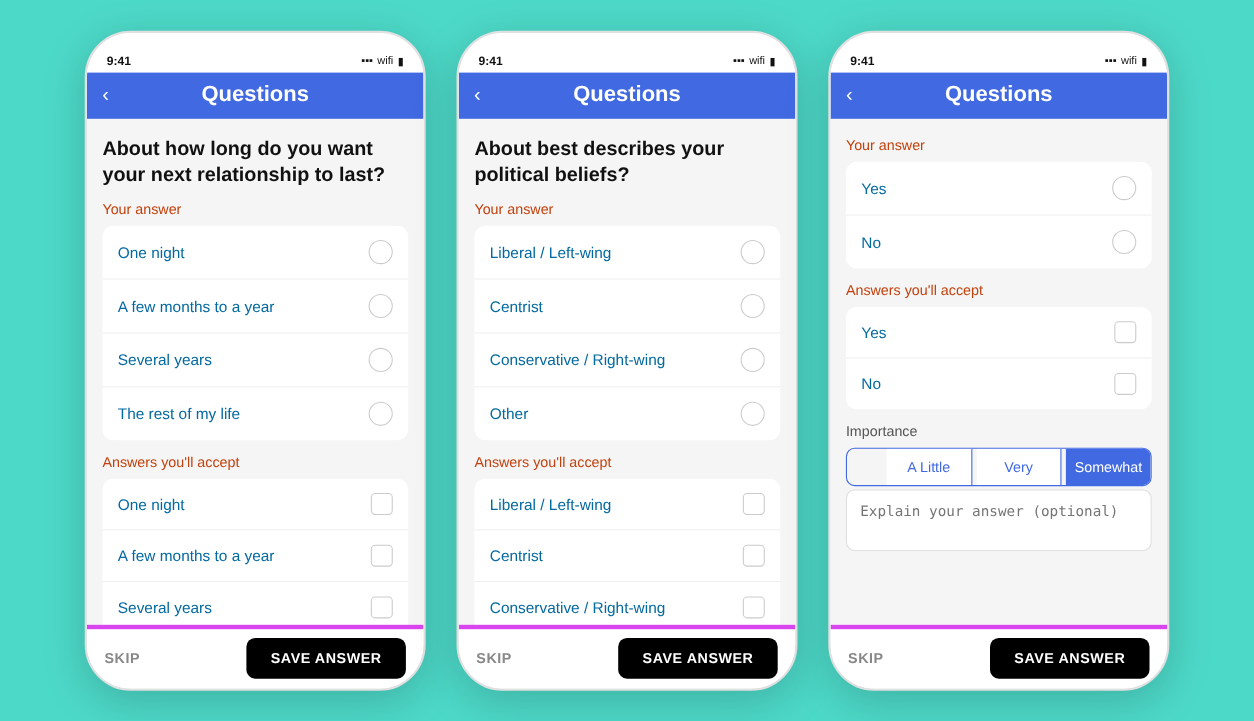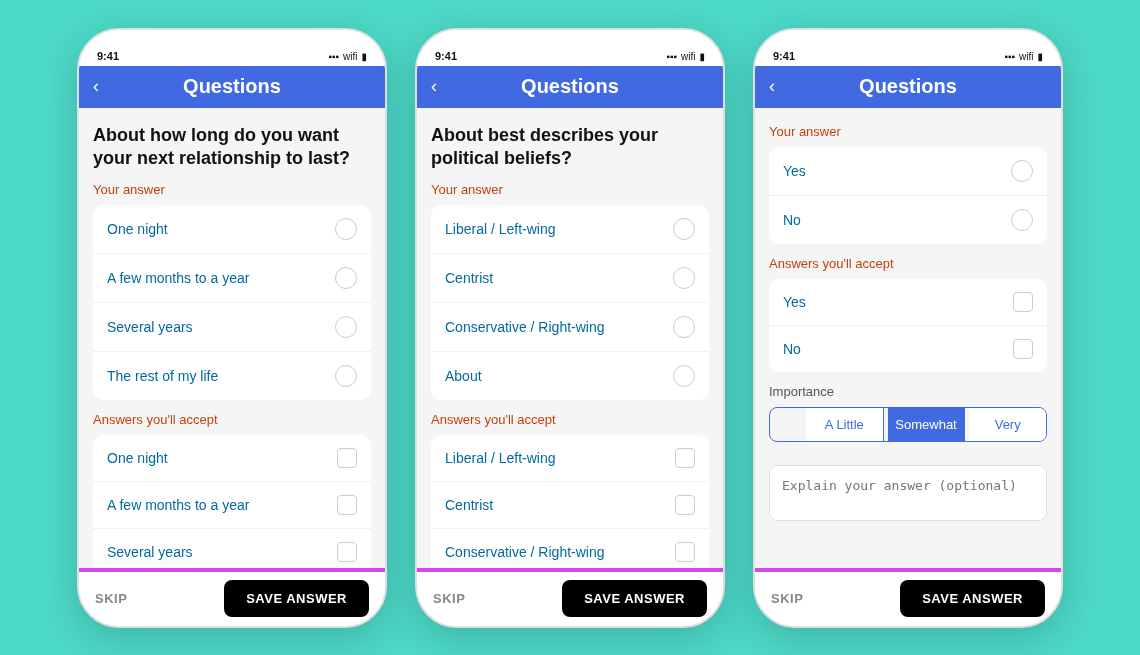--- a/index.html
+++ b/index.html
@@ -149,21 +149,21 @@
       color: #555;
       margin-bottom: 8px;
       margin-top: 4px;
     }
     .importance-buttons {
       display: flex;
       gap: 4px;
       border: 1.5px solid #4169e1;
       border-radius: 8px;
       overflow: hidden;
-      margin-bottom: 23px;
+      margin-bottom: 3px;
       padding-left: 36px;
     }
     .importance-btn {
       flex: 1;
       padding: 9px 0;
       text-align: center;
       font-size: 13px;
       font-weight: 500;
       color: #4169e1;
       background: white;
@@ -302,21 +302,21 @@
     </div>
           <div class="answer-row">
       <span class="answer-text">Centrist</span>
       <div class="radio-circle"></div>
     </div>
           <div class="answer-row">
       <span class="answer-text">Conservative / Right-wing</span>
       <div class="radio-circle"></div>
     </div>
           <div class="answer-row">
-      <span class="answer-text">About</span>
+      <span class="answer-text">Other</span>
       <div class="radio-circle"></div>
     </div>
         </div>
         <div class="section-label">Answers you'll accept</div>
         <div class="answer-card">
           <div class="answer-row">
       <span class="answer-text">Liberal / Left-wing</span>
       <div class="checkbox-square"></div>
     </div>
           <div class="answer-row">
@@ -361,21 +361,21 @@
           <div class="answer-row">
       <span class="answer-text">Yes</span>
       <div class="checkbox-square"></div>
     </div>
           <div class="answer-row">
       <span class="answer-text">No</span>
       <div class="checkbox-square"></div>
     </div>
         </div><div class="importance-label">Importance</div><div class="importance-buttons">
           <div class="importance-btn">A Little</div>
+          <div class="importance-btn">Very</div>
           <div class="importance-btn active">Somewhat</div>
-          <div class="importance-btn">Very</div>
         </div><textarea class="explain-input" placeholder="Explain your answer (optional)" rows="2" style=""></textarea></div>
       <div class="phone-footer">
     <span class="skip-btn">SKIP</span>
     <span class="save-btn">SAVE ANSWER</span>
   </div>
     </div>
   </div>
 
 </body></html>

